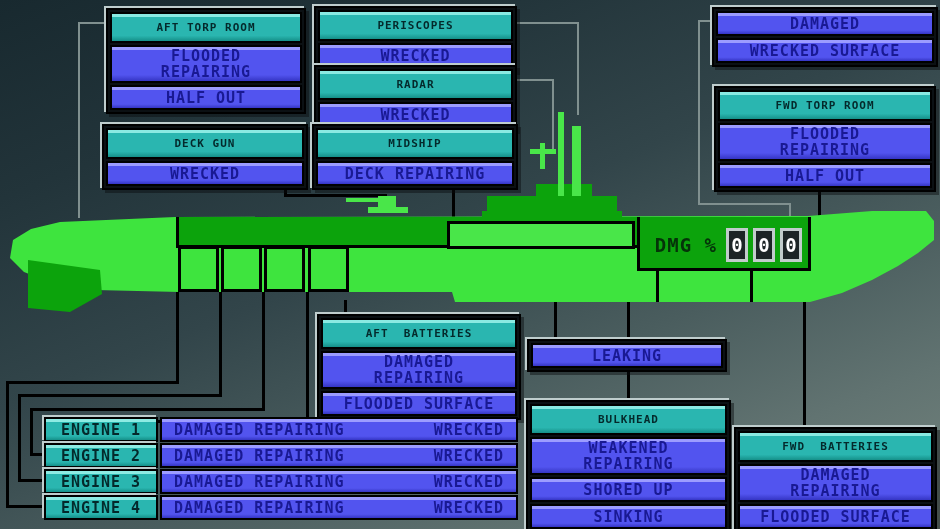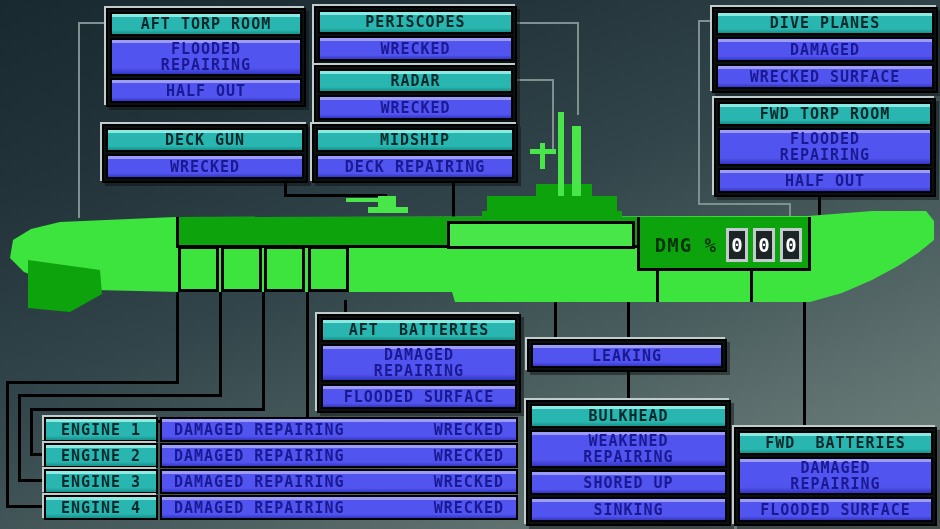--- a/index.html
+++ b/index.html
@@ -3,23 +3,23 @@
 <meta charset="utf-8">
 <style>
   html,body{margin:0;padding:0;background:#111;}
   #stage{position:relative;width:940px;height:529px;overflow:hidden;
     background:linear-gradient(158deg,#18292f 0%,#22343a 22%,#32454a 45%,#4a5d5e 65%,#617371 82%,#75857e 100%);
     font-family:"DejaVu Sans Mono",monospace;}
   
   .panel{position:absolute;background:#0b1013;border:2px solid #000;padding:2px;
     box-sizing:border-box;display:flex;flex-direction:column;gap:2px;
     box-shadow:-2px -2px 0 #bfcdcd,3px 3px 0 rgba(8,12,14,.45);}
-  .hdr{height:24px;flex:0 0 auto;background:linear-gradient(#8aeae2 0 3px,#2ab6b0 3px 80%,#159089 100%);
+  .hdr{height:31px;flex:0 0 auto;background:linear-gradient(#8aeae2 0 3px,#2ab6b0 3px 80%,#159089 100%);
     border:2px solid #000;box-sizing:border-box;display:flex;align-items:center;justify-content:center;
-    color:#04292b;font-weight:bold;font-size:15px;letter-spacing:1px;white-space:pre;}
+    color:#04292b;font-weight:bold;font-size:11px;letter-spacing:1px;white-space:pre;}
   .val{height:25px;flex:0 0 auto;background:linear-gradient(#9c9cff 0 3px,#5254ef 3px 82%,#3535c4 100%);
     border:2px solid #000;box-sizing:border-box;display:flex;align-items:center;justify-content:center;
     color:#191993;font-weight:bold;font-size:15px;line-height:16px;letter-spacing:1px;
     text-align:center;white-space:pre-line;}
   .val.two{height:38px;}
   
   .e-label{position:absolute;left:44px;width:114px;height:25px;box-sizing:border-box;
     border:2px solid #000;background:linear-gradient(#8debe3 0 3px,#2ab6b0 3px 80%,#159089 100%);
     display:flex;align-items:center;justify-content:center;color:#04292b;font-weight:bold;font-size:15px;
     letter-spacing:1px;box-shadow:-2px -2px 0 #bfcdcd;}
@@ -129,25 +129,24 @@
   </div>
   <div class="panel" style="left:314px;top:65px;width:203px">
     <div class="hdr">RADAR</div>
     <div class="val">WRECKED</div>
   </div>
   <div class="panel" style="left:312px;top:124px;width:206px">
     <div class="hdr">MIDSHIP</div>
     <div class="val">DECK REPAIRING</div>
   </div>
   <div class="panel" style="left:712px;top:7px;width:226px">
-    <div class="hdr">DIVE PLANES</div>
     <div class="val">DAMAGED</div>
     <div class="val">WRECKED SURFACE</div>
   </div>
-  <div class="panel" style="left:714px;top:98px;width:222px">
+  <div class="panel" style="left:714px;top:86px;width:222px">
     <div class="hdr">FWD TORP ROOM</div>
     <div class="val two">FLOODED
 REPAIRING</div>
     <div class="val">HALF OUT</div>
   </div>
   <div class="panel" style="left:317px;top:314px;width:204px">
     <div class="hdr">AFT  BATTERIES</div>
     <div class="val two">DAMAGED
 REPAIRING</div>
     <div class="val">FLOODED SURFACE</div>

